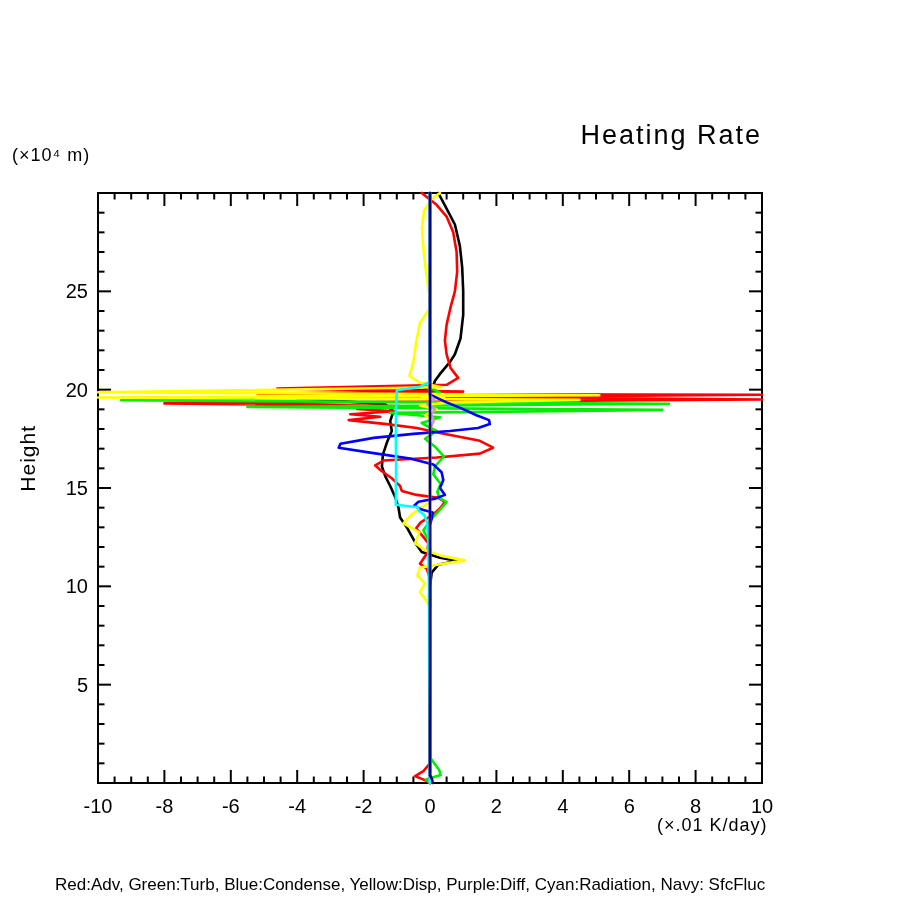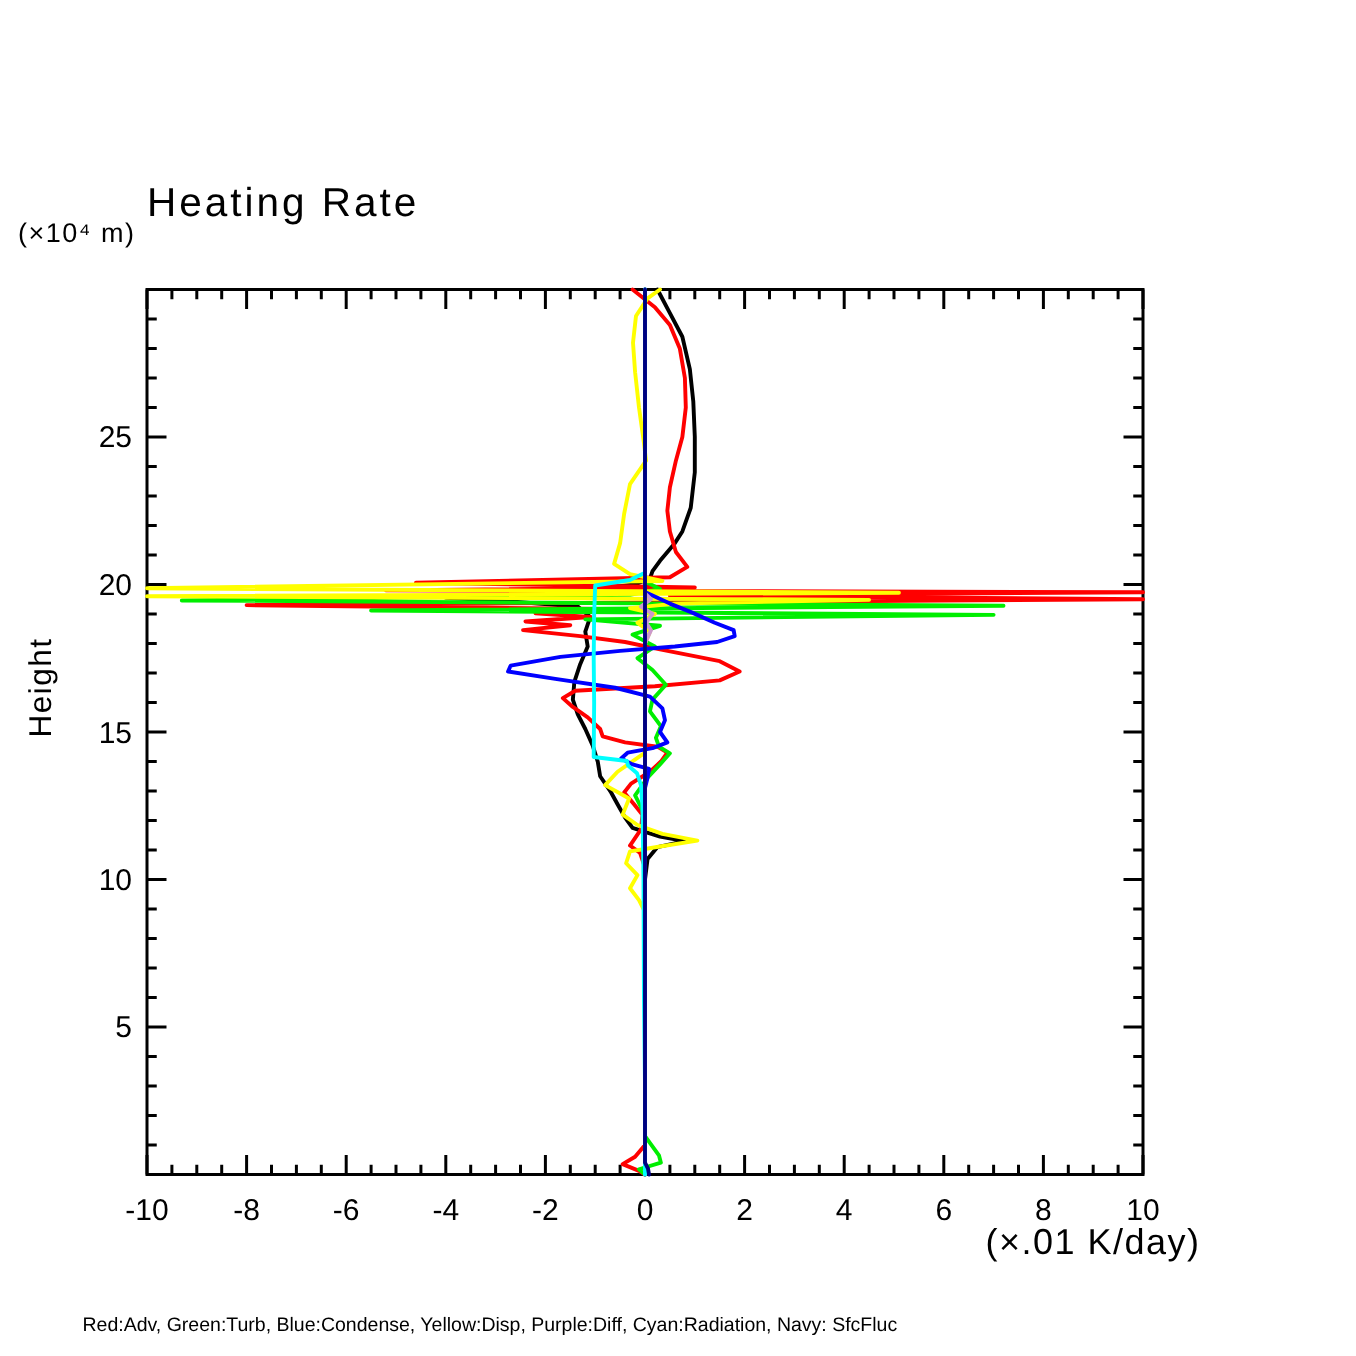--- a/index.html
+++ b/index.html
@@ -1,25 +1,25 @@
 <!DOCTYPE html>
 <html><head>
 <meta charset="utf-8">
 <style>
   html,body{margin:0;padding:0;background:#ffffff;}
   body{width:904px;height:904px;position:relative;overflow:hidden;
        font-family:"Liberation Sans","DejaVu Sans",sans-serif;color:#000;}
   .abs{position:absolute;}
-  #title{left:98px;top:120px;width:664px;text-align:left;
+  #title{left:98px;top:120px;width:664px;text-align:right;
          font-size:27px;letter-spacing:2px;}
   #y-unit{left:12px;top:145px;font-size:18px;letter-spacing:1px;}
-  #x-unit{left:657px;top:815px;font-size:24px;letter-spacing:1px;}
+  #x-unit{left:657px;top:815px;font-size:18px;letter-spacing:1px;}
   #height-label{left:16px;top:425px;font-size:21px;letter-spacing:1px;
       writing-mode:vertical-rl;transform:rotate(180deg);}
-  #legend-caption{left:55px;top:875px;font-size:13px;white-space:nowrap;}
+  #legend-caption{left:55px;top:875px;font-size:17px;white-space:nowrap;}
   svg text{font-family:"Liberation Sans","DejaVu Sans",sans-serif;
            font-size:20px;fill:#000;}
 </style>
 </head>
 <body>
 
 <div class="abs" id="title">Heating Rate</div>
 
 <div class="abs" id="y-unit">(×10⁴ m)</div>
 

